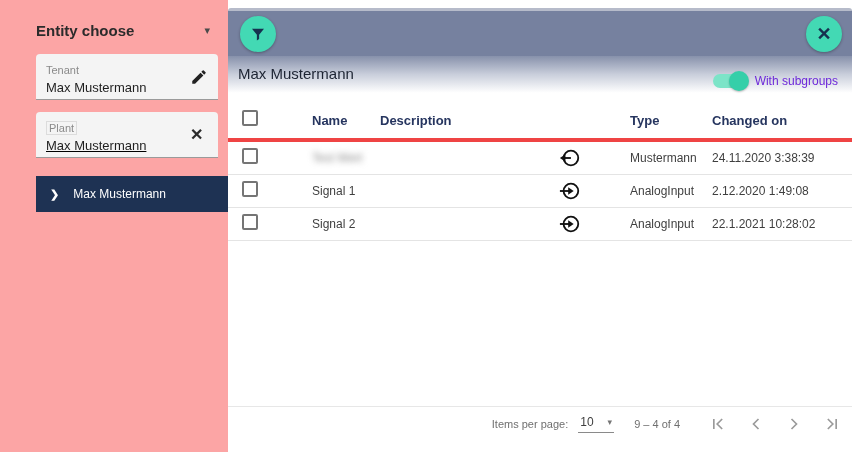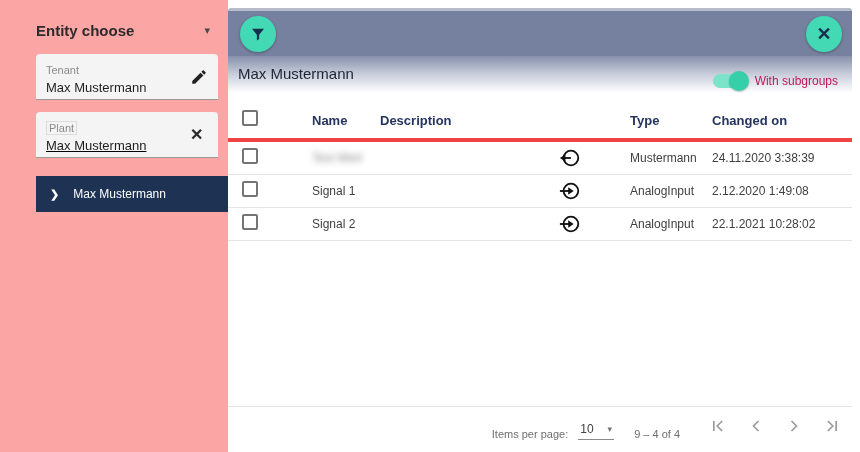--- a/index.html
+++ b/index.html
@@ -42,21 +42,21 @@
   .round-btn .x-dark { font-size:18px; color:#16314f; font-weight:bold; line-height:18px; }
 
   .title-area { position:relative; height:46px;
     background:linear-gradient(to bottom, #8791ab 0%, #c9cedb 40%, #ffffff 80%); }
   .panel-title { position:absolute; left:10px; top:9px; font-size:15px; color:#1d2433; }
 
   .toggle-row { position:absolute; right:14px; top:66px; display:flex; align-items:center; gap:8px; }
   .toggle { position:relative; width:34px; height:14px; border-radius:7px; background:#7ce4c8; cursor:pointer; }
   .toggle-knob { position:absolute; right:-2px; top:-3px; width:20px; height:20px; border-radius:50%;
     background:#35cfa9; box-shadow:0 1px 2px rgba(0,0,0,.25); }
-  .toggle-label { font-size:12px; color:#be185d; }
+  .toggle-label { font-size:12px; color:#6d28d9; }
 
   
   .table { position:absolute; left:0; right:0; top:94px; }
   .trow { display:flex; align-items:center; height:33px; border-bottom:1px solid #e4e4e4; }
   .trow.thead { height:40px; border-bottom:4px solid #ef4444; }
   .col { flex:0 0 auto; }
   .col.c-check { width:84px; padding-left:14px; }
   .col.c-name  { width:68px; }
   .col.c-desc  { width:130px; }
   .col.c-icon  { width:120px; text-align:center; }
@@ -64,21 +64,21 @@
   .col.c-date  { width:150px; }
   .th { font-size:13px; font-weight:bold; color:#26355f; }
   .td { font-size:12px; color:#3f3f3f; }
   .cb { display:inline-block; width:16px; height:16px; border:2px solid #757575; background:#fff;
     border-radius:2px; cursor:pointer; }
   .row-icon svg { width:22px; height:22px; vertical-align:middle; }
   .redacted { filter: blur(3px); color:#8a8a8a; }
 
   
   .paginator { position:absolute; left:0; right:0; bottom:12px; height:34px; border-top:1px solid #e7e7e7;
-    display:flex; align-items:flex-end; justify-content:flex-end; gap:10px; padding-right:6px; }
+    display:flex; align-items:center; justify-content:flex-end; gap:10px; padding-right:6px; }
   .pg-label { font-size:11px; color:#6f6f6f; }
   .pg-select { display:flex; align-items:center; gap:14px; border-bottom:1px solid #8a8a8a;
     padding:0 2px 3px 2px; cursor:pointer; }
   .pg-select .val { font-size:12px; color:#404040; }
   .pg-select .caret { font-size:9px; color:#757575; }
   .pg-range { font-size:11px; color:#6f6f6f; margin:0 14px 0 10px; }
   .pg-btn { width:28px; height:28px; border:none; background:transparent; cursor:default;
     display:flex; align-items:center; justify-content:center; }
   .pg-btn svg { width:20px; height:20px; }
 </style>

